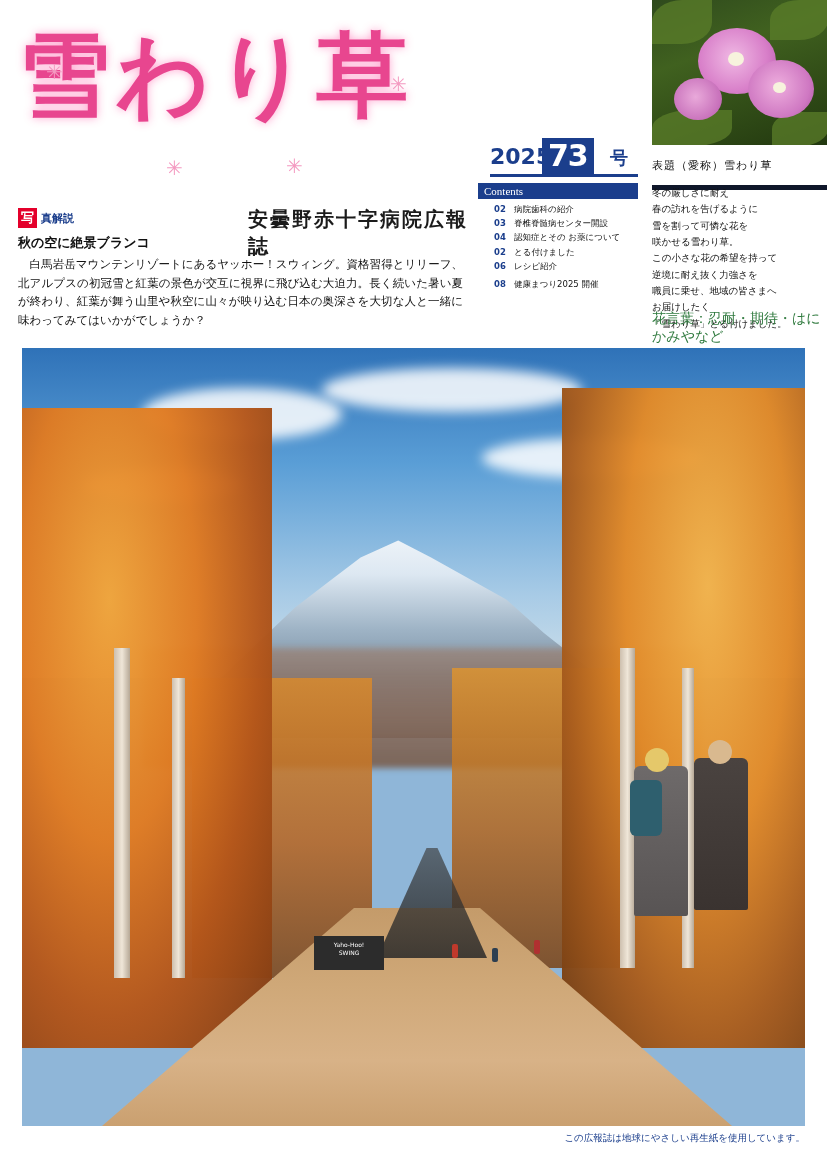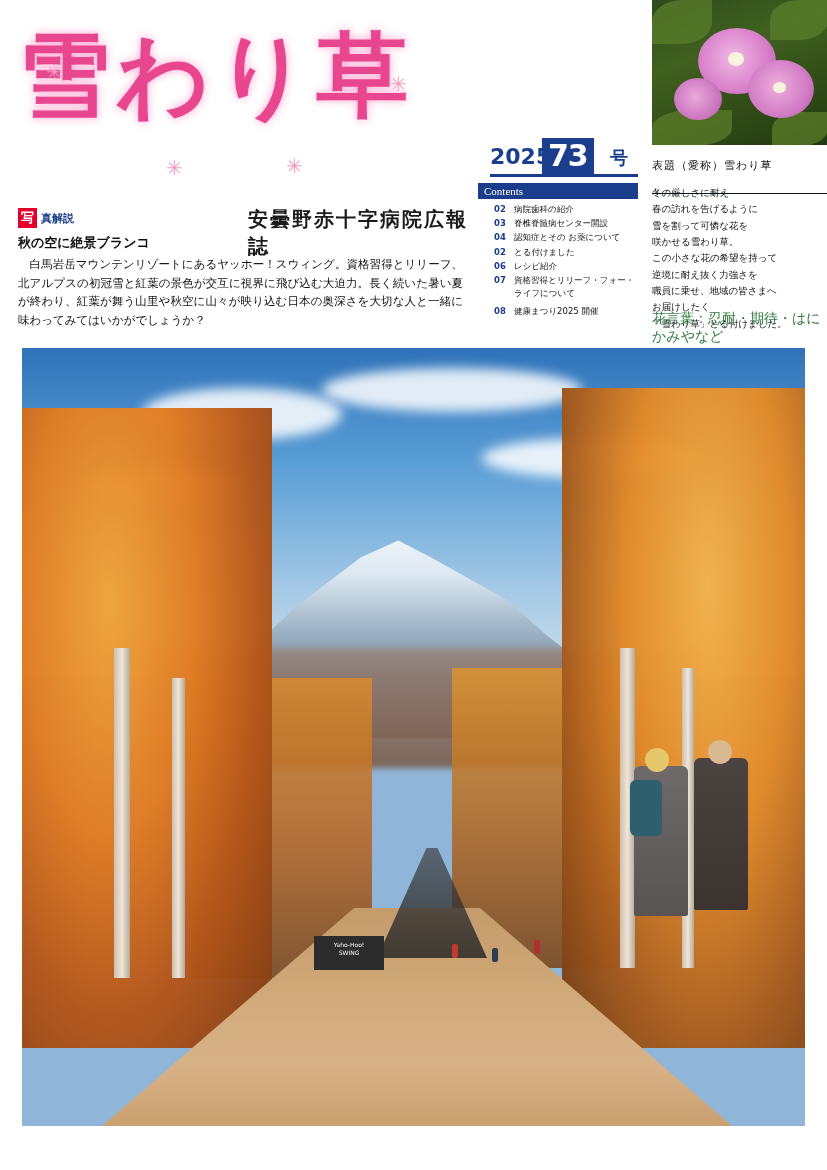--- a/index.html
+++ b/index.html
@@ -102,21 +102,21 @@
   .fc2{left:121px;top:82px;width:13px;height:11px;}
   .leaf{position:absolute;background:#5b7d2a;border-radius:50% 0 50% 0;opacity:.75;}
   .lf1{left:0;top:0;width:60px;height:44px;}
   .lf2{left:118px;top:0;width:58px;height:40px;}
   .lf3{left:0;top:110px;width:80px;height:36px;}
   .lf4{left:120px;top:112px;width:56px;height:34px;}
 
   .cover-title-line{
     position:absolute;left:652px;top:158px;width:175px;
     font-size:11px;color:#111;font-family:Liberation Serif, serif;
-    padding-bottom:20px;border-bottom:1px solid #0f172a;letter-spacing:1px;
+    padding-bottom:12px;border-bottom:5px solid #0f172a;letter-spacing:1px;
   }
   .cover-poem{
     position:absolute;left:652px;top:186px;width:175px;
     font-size:9.5px;line-height:1.72;color:#111;font-family:"DejaVu Sans",sans-serif;
   }
   .flower-lang{
     position:absolute;left:652px;top:310px;width:175px;
     font-size:14px;color:#2f7a3e;font-family:"DejaVu Sans",sans-serif;
   }
 
@@ -242,24 +242,20 @@
           <span class="no">04</span>
           <span class="tx">認知症とその お薬について</span>
         </li>
       <li>
           <span class="no">02</span>
           <span class="tx">とる付けました</span>
         </li>
       <li>
           <span class="no">06</span>
           <span class="tx">レシピ紹介</span>
-        </li>
-      <li>
-          <span class="no">07</span>
-          <span class="tx">資格習得とリリーフ・フォー・ライフについて</span>
         </li>
       <li class="gap">
           <span class="no">08</span>
           <span class="tx">健康まつり2025 開催</span>
         </li>
     </ul>
   </div>
 
   <div class="flower-photo">
     <div class="leaf lf1"></div>
@@ -309,13 +305,14 @@
     <div class="tiny-person" style="left:430px;top:596px;background:#c0392b;"></div>
     <div class="tiny-person" style="left:470px;top:600px;background:#2c3e50;"></div>
     <div class="tiny-person" style="left:512px;top:592px;background:#b03030;"></div>
     <div class="person p-left"></div>
     <div class="p-left-head"></div>
     <div class="p-left-bag"></div>
     <div class="person p-right"></div>
     <div class="p-right-head"></div>
   </div>
 
+  <div class="footer-note">この広報誌は地球にやさしい再生紙を使用しています。</div>
 </div>
 
 </body></html>

